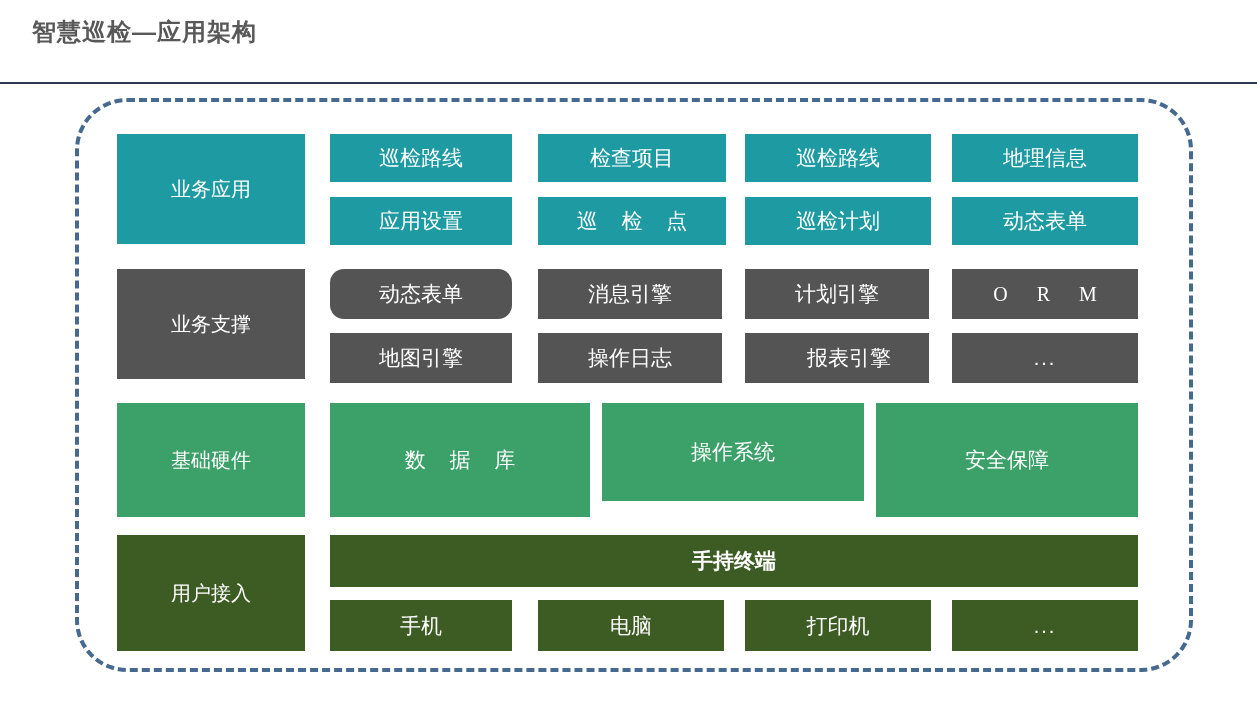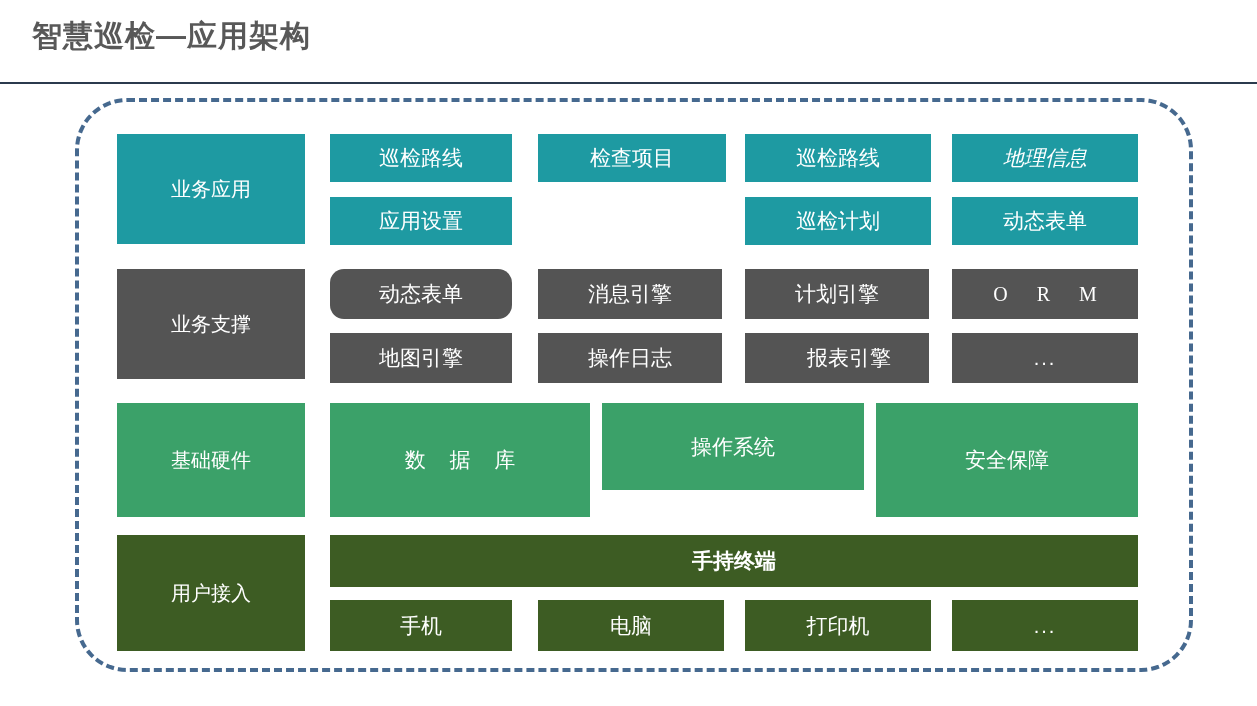--- a/index.html
+++ b/index.html
@@ -14,21 +14,21 @@
     overflow: hidden;
     font-family: "Liberation Sans", "DejaVu Sans", sans-serif;
     -webkit-font-smoothing: antialiased;
   }
 
   
   #page-title {
     position: absolute;
     left: 32px;
     top: 16px;
-    font-size: 30px;
+    font-size: 24px;
     font-weight: bold;
     color: #585858;
     letter-spacing: 1px;
     white-space: nowrap;
   }
   #title-rule {
     position: absolute;
     left: 0;
     top: 82px;
     width: 1257px;
@@ -95,42 +95,43 @@
 
 <div id="diagram-frame"></div>
 
 <div id="layers">
 
   <div class="box tone-teal label-box" style="left:117px; top:134px; width:188px; height:110px;">业务应用</div>
 
   <div class="box tone-teal" style="left:330px; top:134px; width:182px; height:48px;">巡检路线</div>
   <div class="box tone-teal" style="left:538px; top:134px; width:188px; height:48px;">检查项目</div>
   <div class="box tone-teal" style="left:745px; top:134px; width:186px; height:48px;">巡检路线</div>
-  <div class="box tone-teal" style="left:952px; top:134px; width:186px; height:48px;font-style:italic;">地理信息</div>
+  <div class="box tone-teal" style="left:952px; top:134px; width:186px; height:48px;">地理信息</div>
 
   <div class="box tone-teal" style="left:330px; top:197px; width:182px; height:48px;">应用设置</div>
+  <div class="box tone-teal wide-space" style="left:538px; top:197px; width:188px; height:48px;">巡 检 点</div>
   <div class="box tone-teal" style="left:745px; top:197px; width:186px; height:48px;">巡检计划</div>
   <div class="box tone-teal" style="left:952px; top:197px; width:186px; height:48px;">动态表单</div>
 
   <div class="box tone-gray label-box" style="left:117px; top:269px; width:188px; height:110px;">业务支撑</div>
 
   <div class="box tone-gray" style="left:330px; top:269px; width:182px; height:50px;border-radius:14px;">动态表单</div>
   <div class="box tone-gray" style="left:538px; top:269px; width:184px; height:50px;">消息引擎</div>
   <div class="box tone-gray" style="left:745px; top:269px; width:184px; height:50px;">计划引擎</div>
   <div class="box tone-gray serif-space" style="left:952px; top:269px; width:186px; height:50px;">O R M</div>
 
   <div class="box tone-gray" style="left:330px; top:333px; width:182px; height:50px;">地图引擎</div>
   <div class="box tone-gray" style="left:538px; top:333px; width:184px; height:50px;">操作日志</div>
   <div class="box tone-gray" style="left:745px; top:333px; width:184px; height:50px;padding-left:24px;">报表引擎</div>
   <div class="box tone-gray ellipsis" style="left:952px; top:333px; width:186px; height:50px;">...</div>
 
   <div class="box tone-green label-box" style="left:117px; top:403px; width:188px; height:114px;">基础硬件</div>
 
   <div class="box tone-green wide-space" style="left:330px; top:403px; width:260px; height:114px;">数 据 库</div>
-  <div class="box tone-green" style="left:602px; top:403px; width:262px; height:87px;">操作系统</div>
+  <div class="box tone-green" style="left:602px; top:403px; width:262px; height:98px;">操作系统</div>
   <div class="box tone-green" style="left:876px; top:403px; width:262px; height:114px;">安全保障</div>
 
   <div class="box tone-darkgreen label-box" style="left:117px; top:535px; width:188px; height:116px;">用户接入</div>
 
   <div class="box tone-darkgreen" style="left:330px; top:535px; width:808px; height:52px;font-weight:bold;">手持终端</div>
 
   <div class="box tone-darkgreen" style="left:330px; top:600px; width:182px; height:51px;">手机</div>
   <div class="box tone-darkgreen" style="left:538px; top:600px; width:186px; height:51px;">电脑</div>
   <div class="box tone-darkgreen" style="left:745px; top:600px; width:186px; height:51px;">打印机</div>
   <div class="box tone-darkgreen ellipsis" style="left:952px; top:600px; width:186px; height:51px;">...</div>

